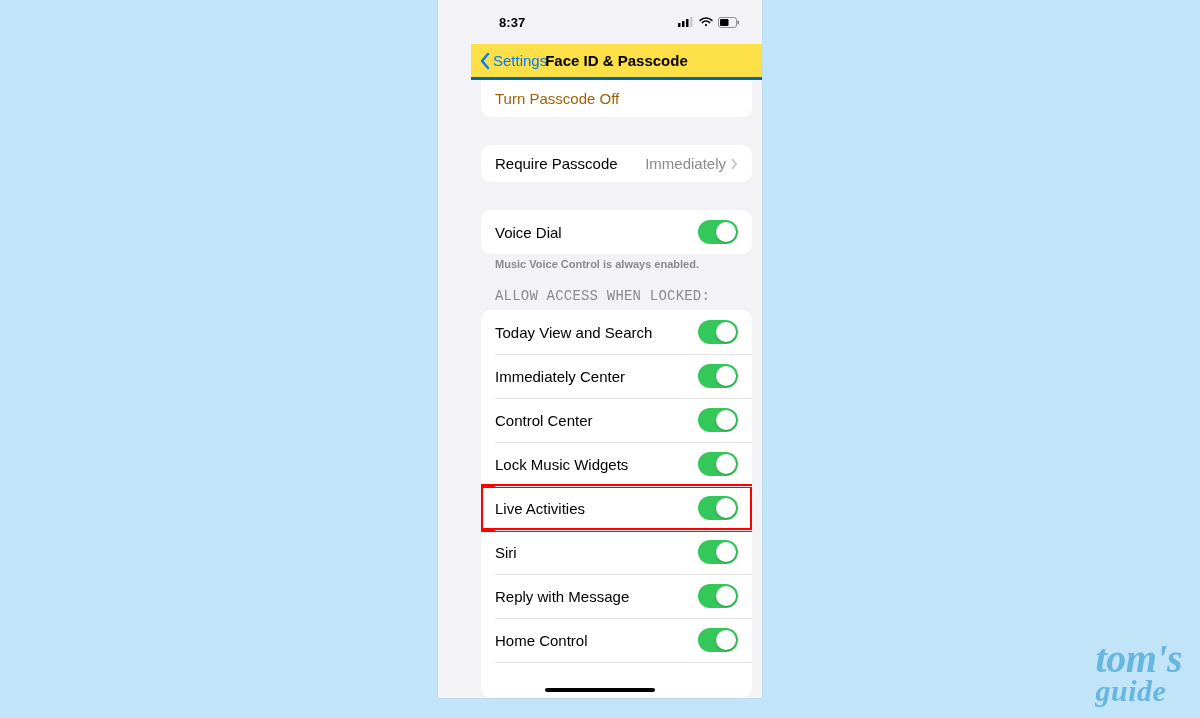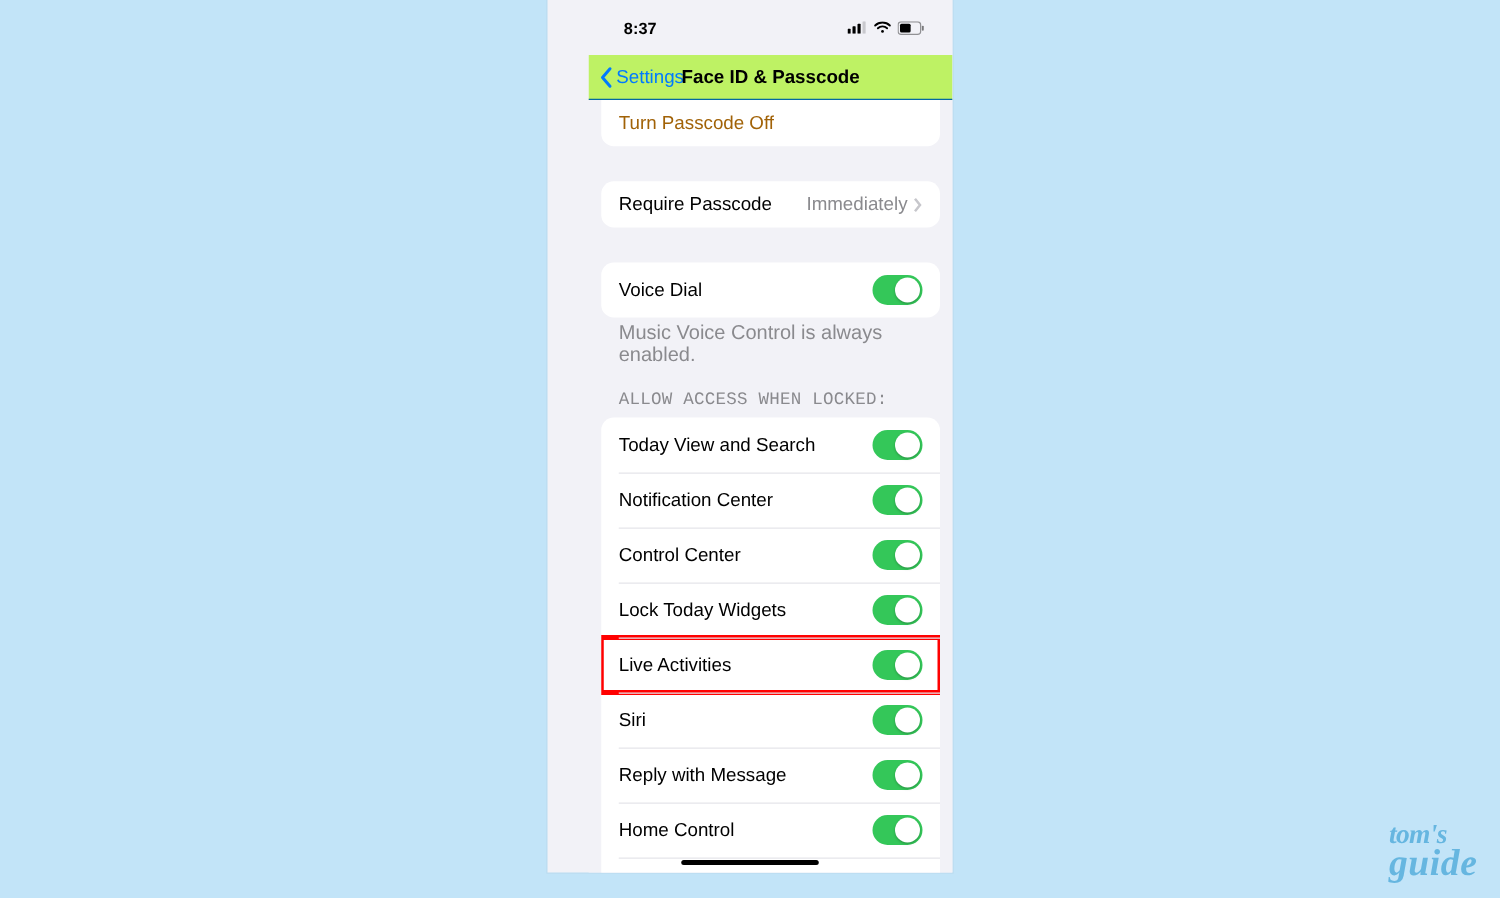--- a/index.html
+++ b/index.html
@@ -37,22 +37,22 @@
     letter-spacing: 0.1px;
   }
   .status-icons { display: flex; align-items: center; gap: 5px; }
   .status-icons svg { display: block; }
   
   .navbar {
     height: 36px;
     display: flex;
     align-items: center;
     position: relative;
-    border-bottom: 1px solid #0369a1;
-    background: #bef264;
+    border-bottom: 3px solid #0369a1;
+    background: #fde047;
     padding: 0 8px;
   }
   .back {
     display: flex;
     align-items: center;
     color: #007aff;
     font-size: 15px;
     gap: 2px;
   }
   .back svg { display: block; }
@@ -94,23 +94,24 @@
     right: 0;
     top: 0;
     height: 1px;
     background: #e5e5ea;
   }
   .row.link { color: #a16207; }
   .row .value { color: #8a8a8e; font-size: 15px; display: flex; align-items: center; gap: 4px; }
   .chev-right { width: 8px; height: 12px; }
   .chev-right path { stroke: #c7c7cc; stroke-width: 2; fill: none; }
   .footer-note {
-    font-size: 16px;
+    font-size: 11px;
     color: #8a8a8e;
     margin: -22px 24px 18px;
+    font-weight: bold;
   }
   .section-header {
     font-size: 14px;
     color: #8a8a8e;
     margin: 0 24px 6px;
     letter-spacing: 0.2px;
     font-family: Liberation Mono, monospace;
   }
   
   .toggle {
@@ -153,21 +154,21 @@
     position: absolute;
     right: 18px;
     bottom: 14px;
     color: #66b6e0;
     font-family: Georgia, "Times New Roman", serif;
     font-style: italic;
     font-weight: 700;
     line-height: 0.9;
     text-align: left;
   }
-  .watermark .l1 { font-size: 22px; letter-spacing: -0.5px;}
+  .watermark .l1 { font-size: 40px; letter-spacing: -0.5px;}
   .watermark .l2 { font-size: 30px; letter-spacing: 0.5px;}
 </style>
 </head>
 <body>
 
 <div class="phone">
 
   <div class="statusbar">
     <div class="time">8:37</div>
     <div class="status-icons">
@@ -232,33 +233,33 @@
 
     <div class="section-header">ALLOW ACCESS WHEN LOCKED:</div>
     <div class="group" id="locked-group" style="margin-bottom:0;">
         <div class="row">
           <span>Today View and Search</span>
           <div class="toggle on">
             <div class="knob"></div>
           </div>
         </div>
         <div class="row">
-          <span>Notification Center</span>
+          <span>Immediately Center</span>
           <div class="toggle on">
             <div class="knob"></div>
           </div>
         </div>
         <div class="row">
           <span>Control Center</span>
           <div class="toggle on">
             <div class="knob"></div>
           </div>
         </div>
         <div class="row">
-          <span>Lock Today Widgets</span>
+          <span>Lock Music Widgets</span>
           <div class="toggle on">
             <div class="knob"></div>
           </div>
         </div>
         <div class="row highlight">
           <span>Live Activities</span>
           <div class="toggle on">
             <div class="knob"></div>
           </div>
         </div>

